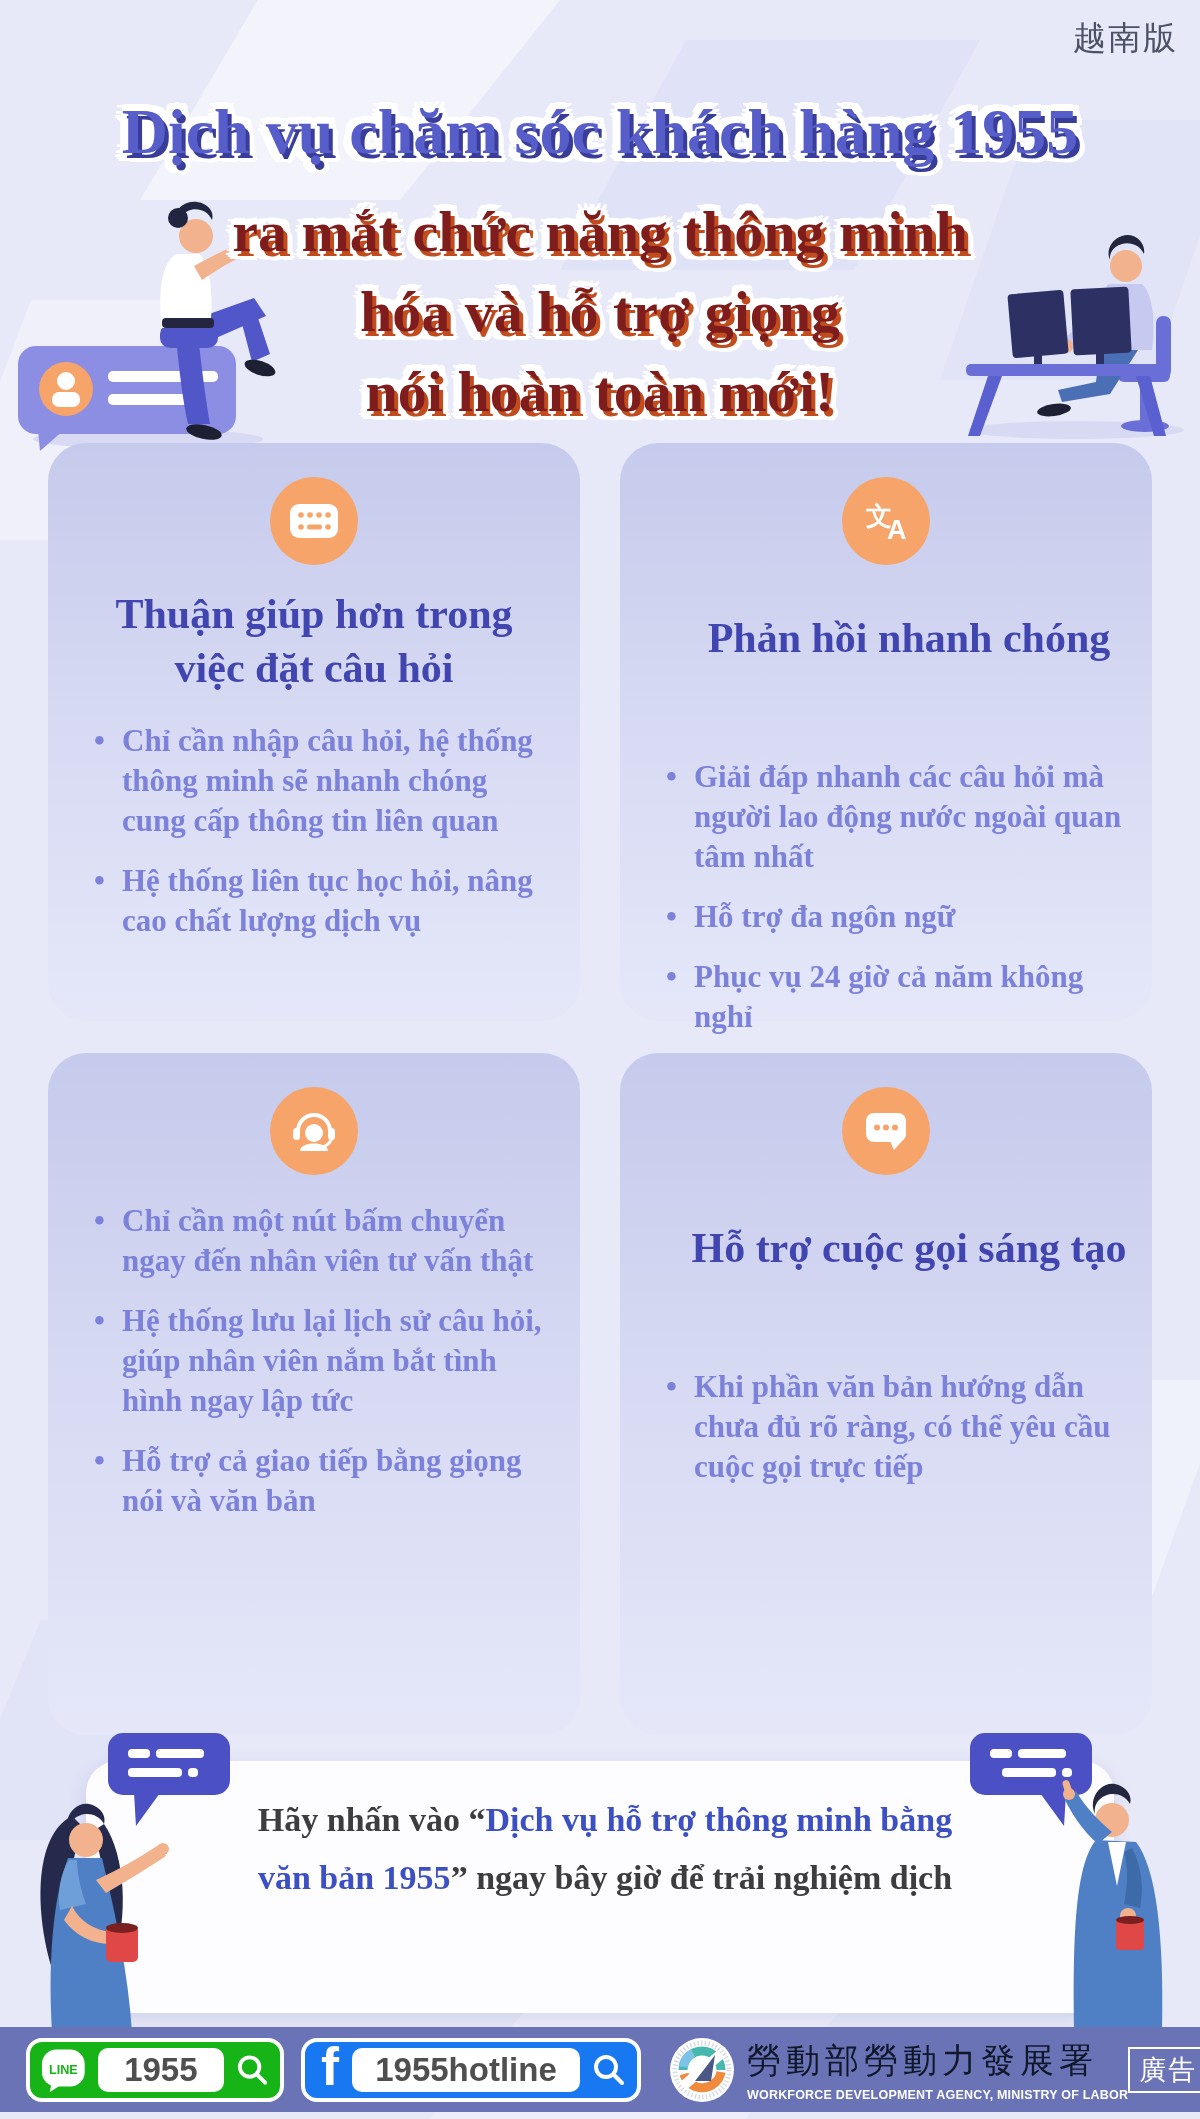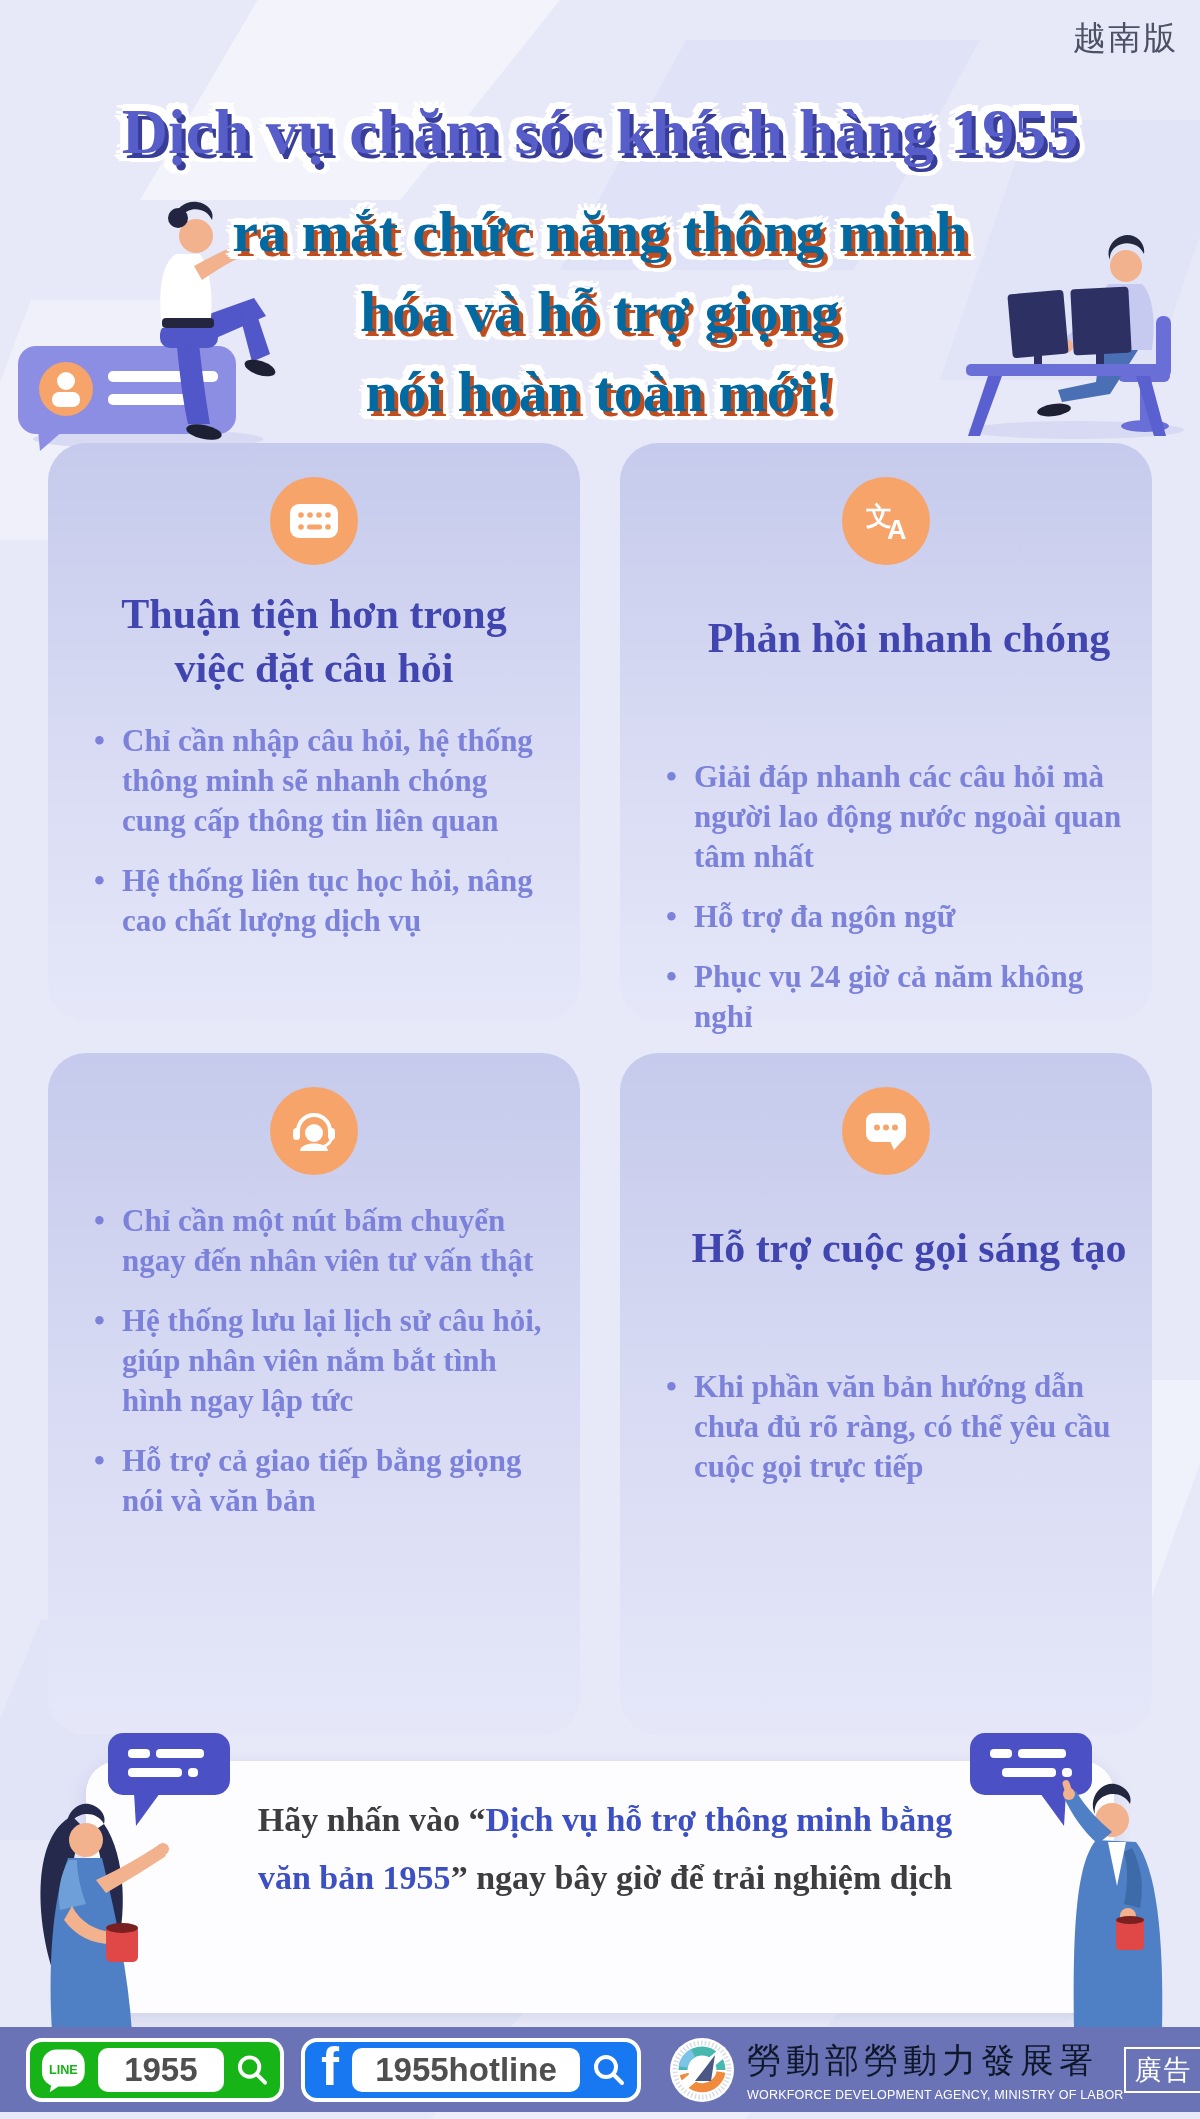--- a/index.html
+++ b/index.html
@@ -23,21 +23,21 @@
   
   .edition{position:absolute;top:16px;right:22px;font-family:var(--sans);font-size:33px;color:#4d5166;letter-spacing:2px;}
 
   
   .title-block{position:absolute;left:0;top:86px;width:100%;text-align:center;z-index:5;font-weight:bold;}
   .halo-b{font-size:64px;line-height:92px;color:#575dc9;
     text-shadow:4px 5px 0 #383d99,
       -6px -6px 0 #fff,0 -7px 0 #fff,6px -6px 0 #fff,-7px 0 0 #fff,7px 0 0 #fff,
       -6px 6px 0 #fff,0 8px 0 #fff,6px 7px 0 #fff,8px 4px 0 #fff,-8px 4px 0 #fff,
       4px 8px 0 #fff,-4px 8px 0 #fff,9px 7px 0 #fff,7px 9px 0 #fff;}
-  .halo-o{font-size:58px;line-height:80px;color:#0369a1;
+  .halo-o{font-size:58px;line-height:80px;color:#7f1d1d;
     text-shadow:4px 5px 0 #c14d1f,
       -6px -6px 0 #fff,0 -7px 0 #fff,6px -6px 0 #fff,-7px 0 0 #fff,7px 0 0 #fff,
       -6px 6px 0 #fff,0 8px 0 #fff,6px 7px 0 #fff,8px 4px 0 #fff,-8px 4px 0 #fff,
       4px 8px 0 #fff,-4px 8px 0 #fff,9px 7px 0 #fff,7px 9px 0 #fff;}
   .halo-b{margin-bottom:14px;}
 
   
   .illu{position:absolute;z-index:2;}
   .illu-woman-top{left:8px;top:196px;}
   .illu-man-top{right:4px;top:198px;}
@@ -76,21 +76,21 @@
   .badge-line{background:#17b417;width:258px;}
   .badge-fb{background:#1778f2;width:372px;margin-left:17px;}
   .badge-field{background:#fff;border-radius:10px;height:44px;display:flex;align-items:center;justify-content:center;
     font-family:var(--sans);font-weight:bold;font-size:33px;color:#4f4f4f;}
   .field-line{width:130px;}
   .field-fb{width:228px;}
   .fb-f{font-family:var(--sans);font-weight:bold;font-size:54px;color:#fff;line-height:44px;margin:-8px 2px 0 6px;}
   .agency{display:flex;align-items:center;margin-left:28px;gap:12px;}
   .agency-text{display:flex;flex-direction:column;gap:4px;}
   .agency-zh{font-family:var(--sans);font-size:34px;color:#0f172a;letter-spacing:5px;font-weight:500;white-space:nowrap;}
-  .agency-en{font-family:var(--sans);font-size:12.5px;color:#fff;font-weight:normal;letter-spacing:.2px;white-space:nowrap;}
+  .agency-en{font-family:var(--sans);font-size:12.5px;color:#fff;font-weight:bold;letter-spacing:.2px;white-space:nowrap;}
   .ad-box{margin-left:auto;border:2.5px solid #fff;color:#fff;font-family:var(--sans);font-size:27px;
     padding:3px 9px;letter-spacing:2px;white-space:nowrap;}
 </style>
 </head>
 <body>
 
 <div class="canvas">
 
   <div class="bg-shape s1"></div>
   <div class="bg-shape s2"></div>
@@ -173,21 +173,21 @@
           <circle cx="12" cy="12" r="2.8" fill="#f6a46a"></circle>
             <circle cx="21" cy="12" r="2.8" fill="#f6a46a"></circle>
           <circle cx="30" cy="12" r="2.8" fill="#f6a46a"></circle>
             <circle cx="39" cy="12" r="2.8" fill="#f6a46a"></circle>
           <circle cx="12" cy="24" r="2.8" fill="#f6a46a"></circle>
           <rect x="18" y="21.5" width="15" height="5" rx="2.5" fill="#f6a46a"></rect>
           <circle cx="39" cy="24" r="2.8" fill="#f6a46a"></circle>
         </svg>
       </div>
       <h2>
-        <span>Thuận tiện hơn trong</span>
+        <span>Thuận giúp hơn trong</span>
         <span>việc đặt câu hỏi</span>
       </h2>
       <ul>
         <li>Chỉ cần nhập câu hỏi, hệ thống thông minh sẽ nhanh chóng cung cấp thông tin liên quan</li>
         <li>Hệ thống liên tục học hỏi, nâng cao chất lượng dịch vụ</li>
       </ul>
     </section>
 
     <section class="card single">
       <div class="card-icon">

